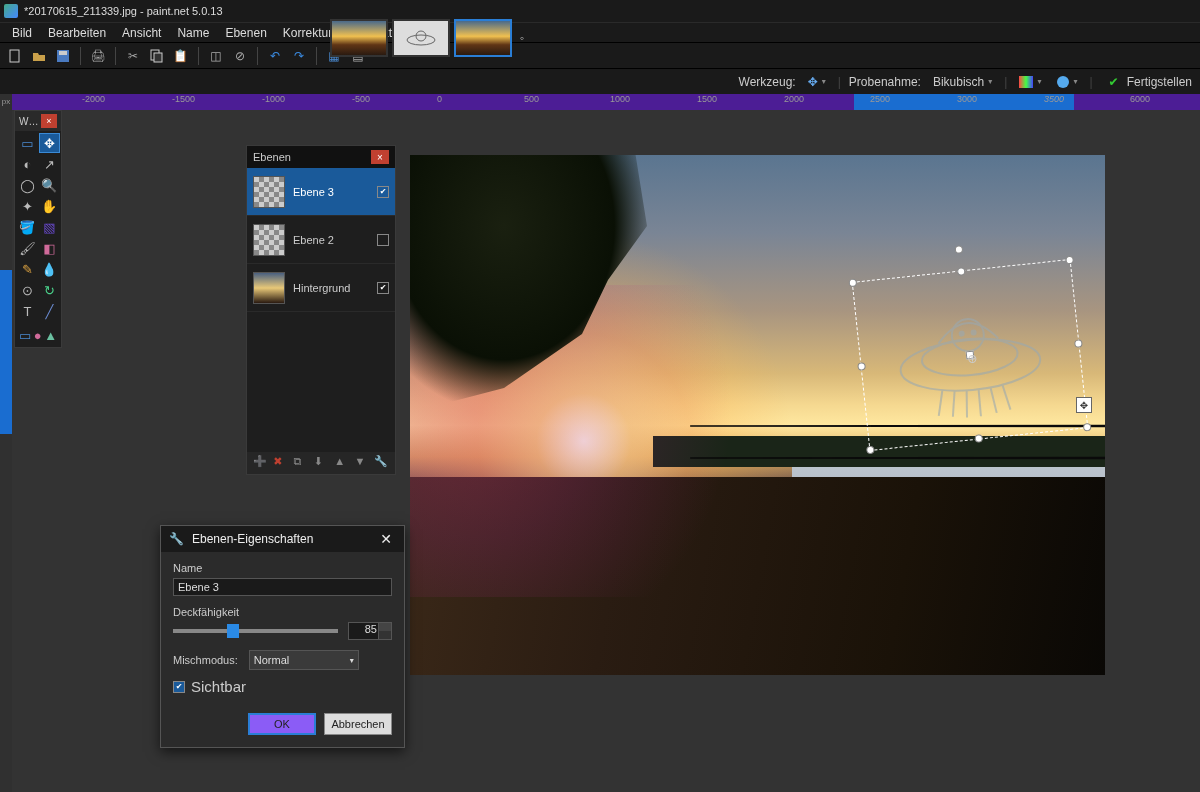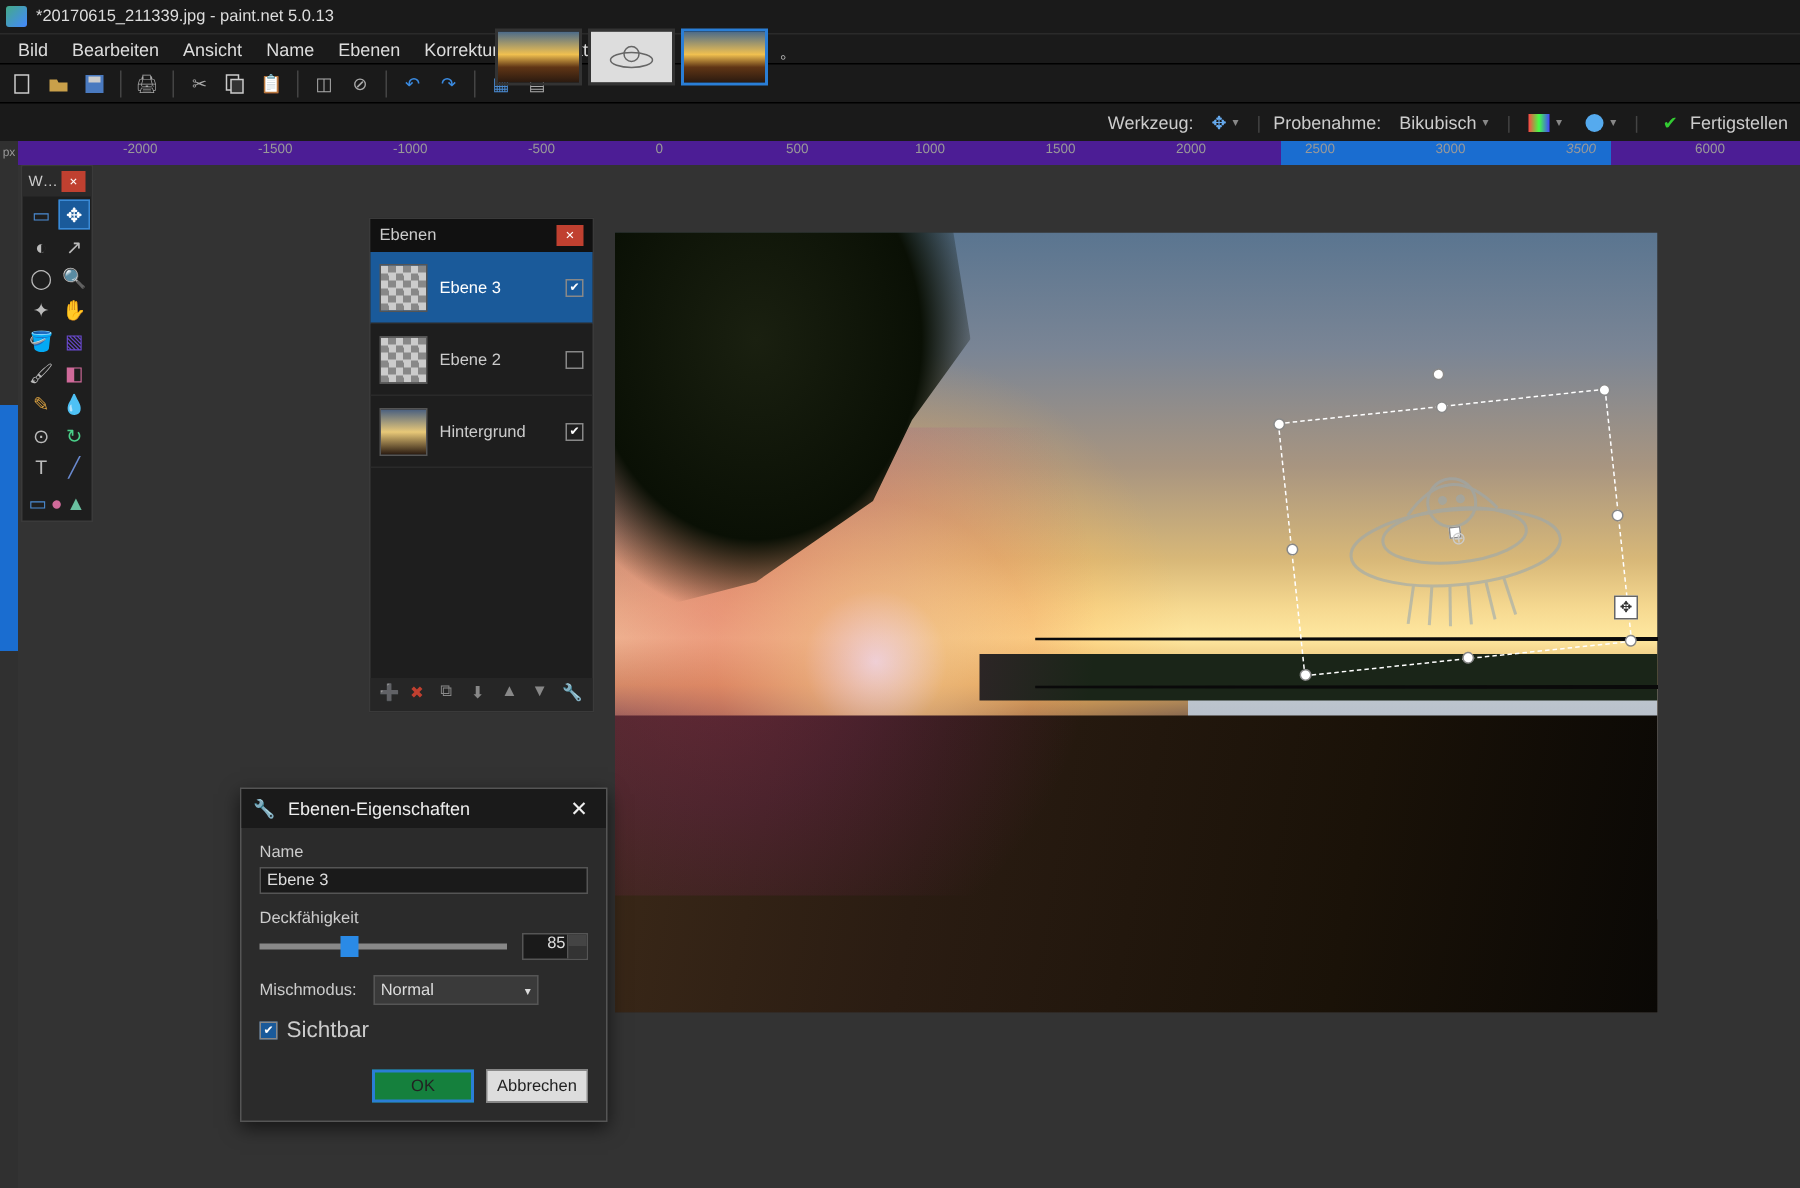--- a/index.html
+++ b/index.html
@@ -95,21 +95,21 @@
 .slider-thumb{ position:absolute; top:-5px; width:12px; height:14px; background:#2a8ae6; left:33%;}
 .spin{ width:44px; height:18px; background:#1a1a1a; border:1px solid #555; color:#ddd; text-align:right; padding:0 14px 0 4px; font-size:11px; position:relative;}
 .spin::after{content:""; position:absolute; right:0; top:0; width:12px; height:100%; border-left:1px solid #555; background:linear-gradient(#444 0 50%,#333 50% 100%);}
 .select{ width:110px; height:20px; background:#3a3a3a; border:1px solid #555; color:#ddd; padding:0 4px; font-size:11px; display:flex; align-items:center; justify-content:space-between;}
 .select::after{content:"▾"; font-size:8px;}
 .checkbox-row{ display:flex; align-items:center; gap:6px; margin-top:8px; font-size:15px;}
 .checkbox{ width:12px; height:12px; border:1px solid #888; background:#1a5a9a; display:flex; align-items:center; justify-content:center;}
 .checkbox::after{content:"✔"; color:#fff; font-size:8px;}
 .dialog-buttons{ display:flex; gap:8px; justify-content:flex-end; padding:8px 12px 12px;}
 .dlgbtn{ width:68px; height:22px; background:#ddd; border:1px solid #888; color:#222; font-size:11px; display:flex; align-items:center; justify-content:center;}
-.dlgbtn.primary{ border:2px solid #2a7ed6; background:#15803d;}
+.dlgbtn.primary{ border:2px solid #2a7ed6; background:#8b5cf6;}
 
 svg{display:block;}
 </style>
 </head>
 <body>
 
 <div class="titlebar">
   <div class="appicon"></div>
   <div class="title">*20170615_211339.jpg - paint.net 5.0.13</div>
 </div>

